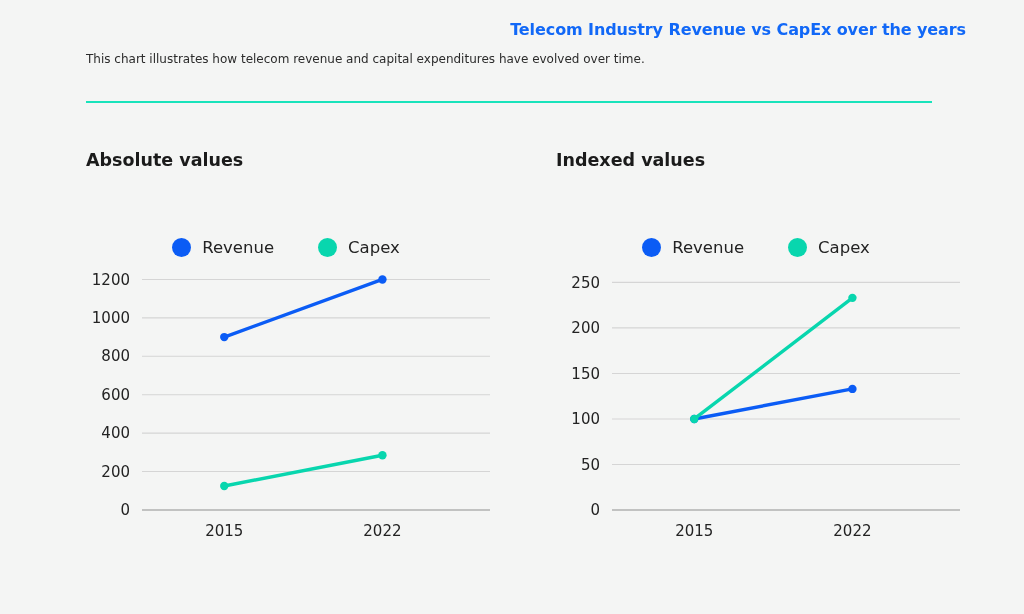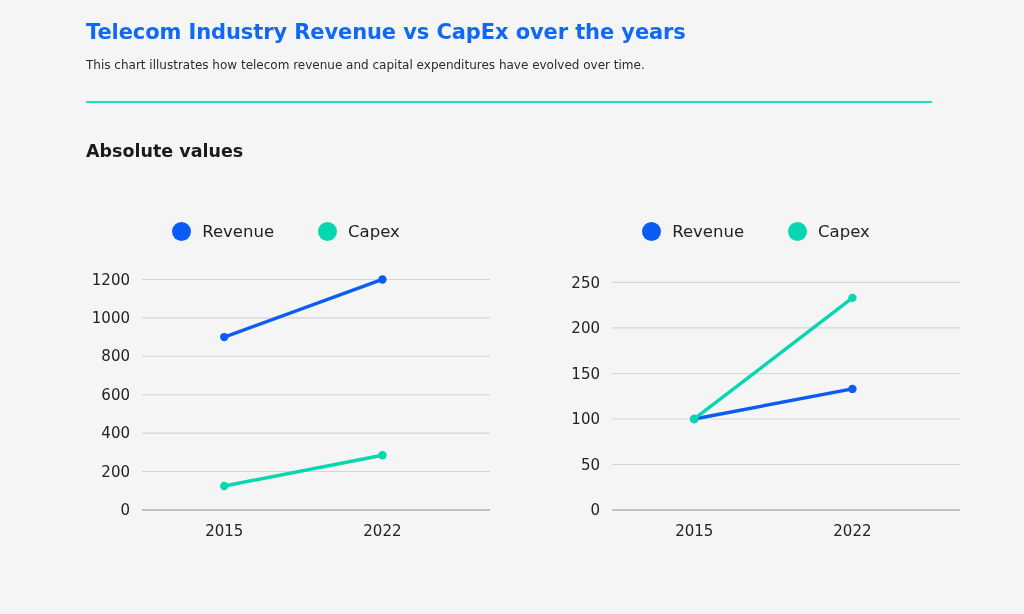--- a/index.html
+++ b/index.html
@@ -20,26 +20,27 @@
   }
 
   
   .header {
     position: absolute;
     left: 86px;
     top: 20px;
     width: 880px;
   }
   .title {
-    font-size: 21px;
+    font-size: 16px;
     font-weight: bold;
     color: #1168f7;
     letter-spacing: -0.1px;
     line-height: 1.2;
     margin: 0;
+    text-align: right;
   }
   .subtitle {
     font-size: 12px;
     font-weight: normal;
     color: #2b2b2b;
     line-height: 1.2;
     margin: 13px 0 0 0;
   }
   .divider {
     position: absolute;
@@ -63,21 +64,21 @@
     top: 0;
     width: 470px;
     height: 460px;
   }
   .panel-left  { left: 86px; }
   .panel-right { left: 556px; }
 
   .panel-heading {
     position: absolute;
     left: 0;
-    top: 7px;
+    top: 16px;
     font-size: 17.5px;
     font-weight: bold;
     color: #1b1b1b;
     margin: 0;
     text-align: right;
   }
 
   
   .legend {
     position: absolute;
@@ -86,20 +87,21 @@
     width: 400px;
     display: flex;
     align-items: center;
     gap: 44px;
     justify-content: center;
   }
   .legend-item {
     display: flex;
     align-items: flex-end;
     gap: 11px;
+    margin-top: 16px;
   }
   .legend-dot {
     width: 19px;
     height: 19px;
     border-radius: 50%;
     display: block;
     flex: none;
   }
   .legend-label {
     font-size: 16.5px;
@@ -175,20 +177,21 @@
             <polyline points="138.25454545454545,233.98425196850394 296.4363636363636,203.24409448818898" fill="none" stroke="#08d6ae" stroke-width="3.4" stroke-linecap="round" stroke-linejoin="round"></polyline>
             <circle cx="138.25454545454545" cy="233.98425196850394" r="4.2" fill="#08d6ae"></circle>
             <circle cx="296.4363636363636" cy="203.24409448818898" r="4.2" fill="#08d6ae"></circle>
             <text x="138.25454545454545" y="284" class="tick-text xtick-text">2015</text>
             <text x="296.4363636363636" y="284" class="tick-text xtick-text">2022</text>
           </svg>
       </div>
     </div>
 
     <div class="panel panel-right">
+      <h2 class="panel-heading">Indexed values</h2>
 
       <div class="legend">
         <div class="legend-item">
           <span class="legend-dot" style="background:#0b5cf5"></span>
           <span class="legend-label">Revenue</span>
         </div>
         <div class="legend-item">
           <span class="legend-dot" style="background:#08d6ae"></span>
           <span class="legend-label">Capex</span>
         </div>

